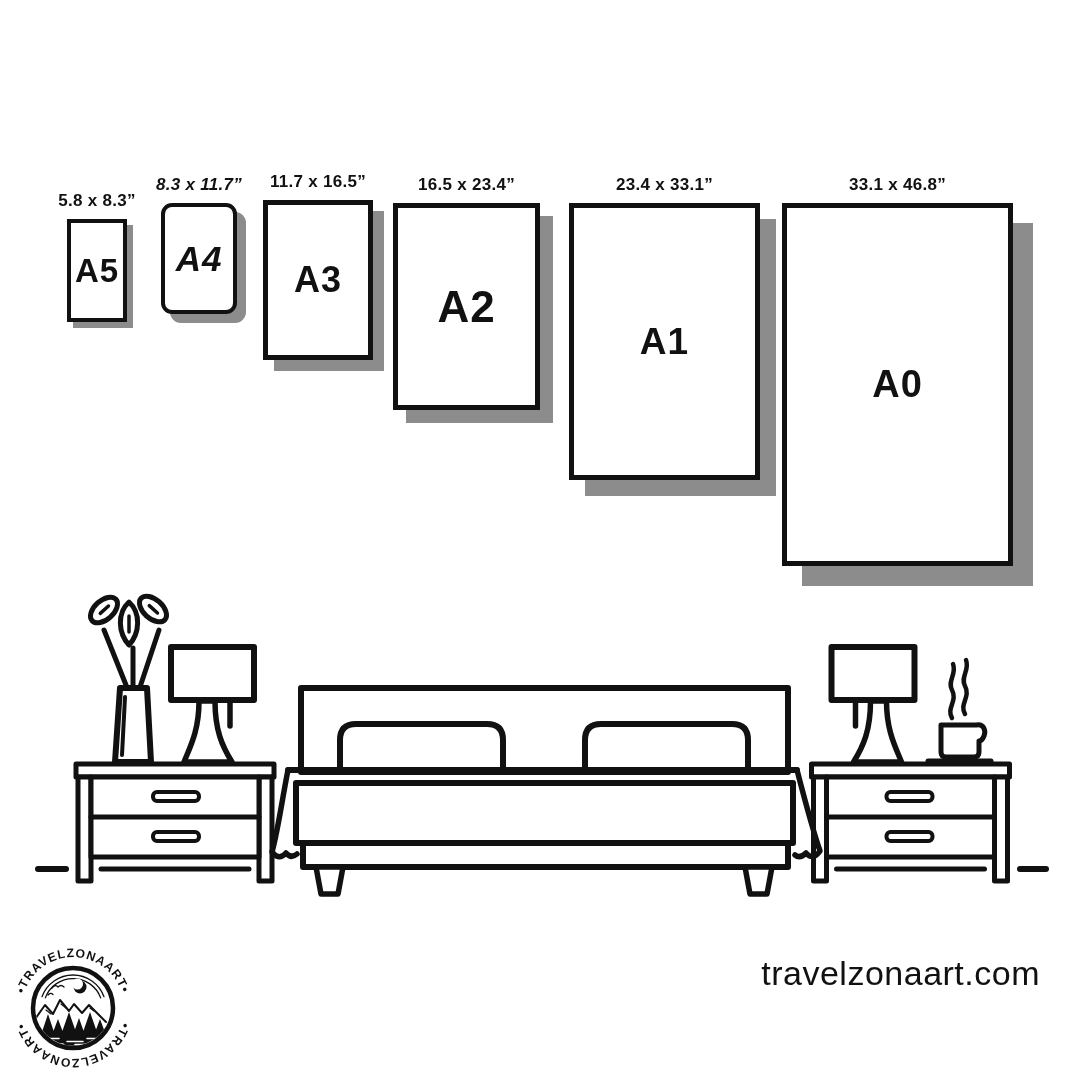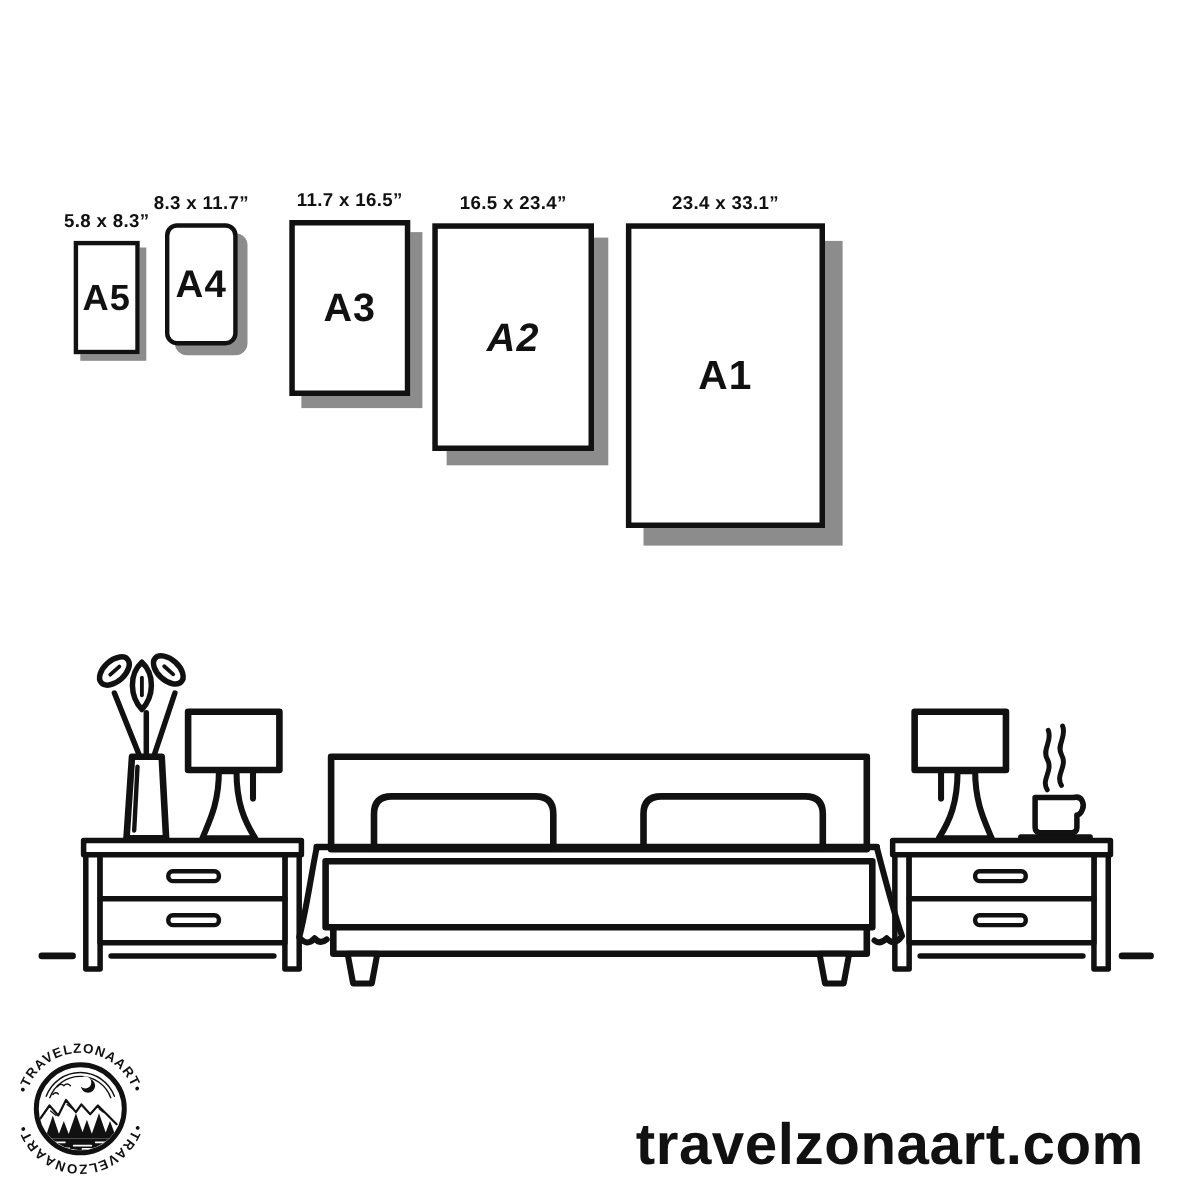--- a/index.html
+++ b/index.html
@@ -30,59 +30,65 @@
   
   .scene-svg{position:absolute; left:0; top:580px; width:1080px; height:330px;}
   .logo-svg{position:absolute; left:7px; top:936px; width:132px; height:140px;}
   .ln{stroke:var(--ink); fill:none; stroke-linecap:round; stroke-linejoin:round;}
   .fw{fill:var(--paper);}
   .fb{fill:var(--ink); stroke:none;}
   .wln{stroke:var(--paper); fill:none; stroke-linecap:round;}
   .logo-text{fill:var(--ink); font-family:"Liberation Sans",sans-serif;
     font-size:12.2px; font-weight:700; letter-spacing:1px;}
   .footer-site{
-    position:absolute; right:40px; top:1010px; font-size:53px; font-weight:700;
+    position:absolute; right:40px; top:954px; font-size:34px; font-weight:400;
     letter-spacing:0.5px; color:var(--ink); white-space:nowrap;
   }
 </style>
 </head>
 <body>
 
 <div class="canvas">
 
 
   <div class="size-guide">
       <div class="size-item" style="left: 67px; top: 219px; width: 60px; height: 103px;">
         <div class="size-label">5.8 x 8.3”</div>
         <div class="size-box" style="border-width: 4px; box-shadow: 6px 6px 0 0 var(--shadow); text-align: center;">
           <div class="size-code" style="font-size: 33px;">A5</div>
         </div>
       </div>
-      <div class="size-item" style="left: 150px; top: 203px; width: 66px; height: 111px;">
+      <div class="size-item" style="left: 161px; top: 203px; width: 76px; height: 111px; font-style: italic;">
         <div class="size-label">8.3 x 11.7”</div>
         <div class="size-box" style="border-width: 4px; box-shadow: 9px 9px 0 0 var(--shadow); border-radius: 11px;">
           <div class="size-code" style="font-size: 35px;">A4</div>
         </div>
       </div>
       <div class="size-item" style="left: 263px; top: 200px; width: 110px; height: 160px; text-align: right;">
         <div class="size-label">11.7 x 16.5”</div>
         <div class="size-box" style="border-width: 5px; box-shadow: 11px 11px 0 0 var(--shadow);">
           <div class="size-code" style="font-size: 36px;">A3</div>
         </div>
       </div>
       <div class="size-item" style="left: 393px; top: 203px; width: 147px; height: 207px;">
         <div class="size-label">16.5 x 23.4”</div>
         <div class="size-box" style="border-width: 5px; box-shadow: 13px 13px 0 0 var(--shadow);">
-          <div class="size-code" style="font-size: 36px; font-style: italic;">A2</div>
+          <div class="size-code" style="font-size: 44px;">A2</div>
         </div>
       </div>
-      <div class="size-item" style="left: 569px; top: 203px; width: 181px; height: 277px;">
+      <div class="size-item" style="left: 569px; top: 203px; width: 181px; height: 277px; padding-left: 10px;">
         <div class="size-label">23.4 x 33.1”</div>
         <div class="size-box" style="border-width: 5px; box-shadow: 16px 16px 0 0 var(--shadow);">
           <div class="size-code" style="font-size: 37px; text-align: right;">A1</div>
+        </div>
+      </div>
+      <div class="size-item" style="left: 782px; top: 203px; width: 231px; height: 363px;">
+        <div class="size-label">33.1 x 46.8”</div>
+        <div class="size-box" style="border-width: 5px; box-shadow: 20px 20px 0 0 var(--shadow);">
+          <div class="size-code" style="font-size: 38px;">A0</div>
         </div>
       </div>
     </div>
 
   <svg class="scene-svg" viewBox="0 580 1080 330" xmlns="http://www.w3.org/2000/svg">
     <g class="ln" stroke-width="5">
 
       <path stroke-width="6" d="M38 869 H66 M1020 869 H1046"></path>
 
       <g id="ns">

